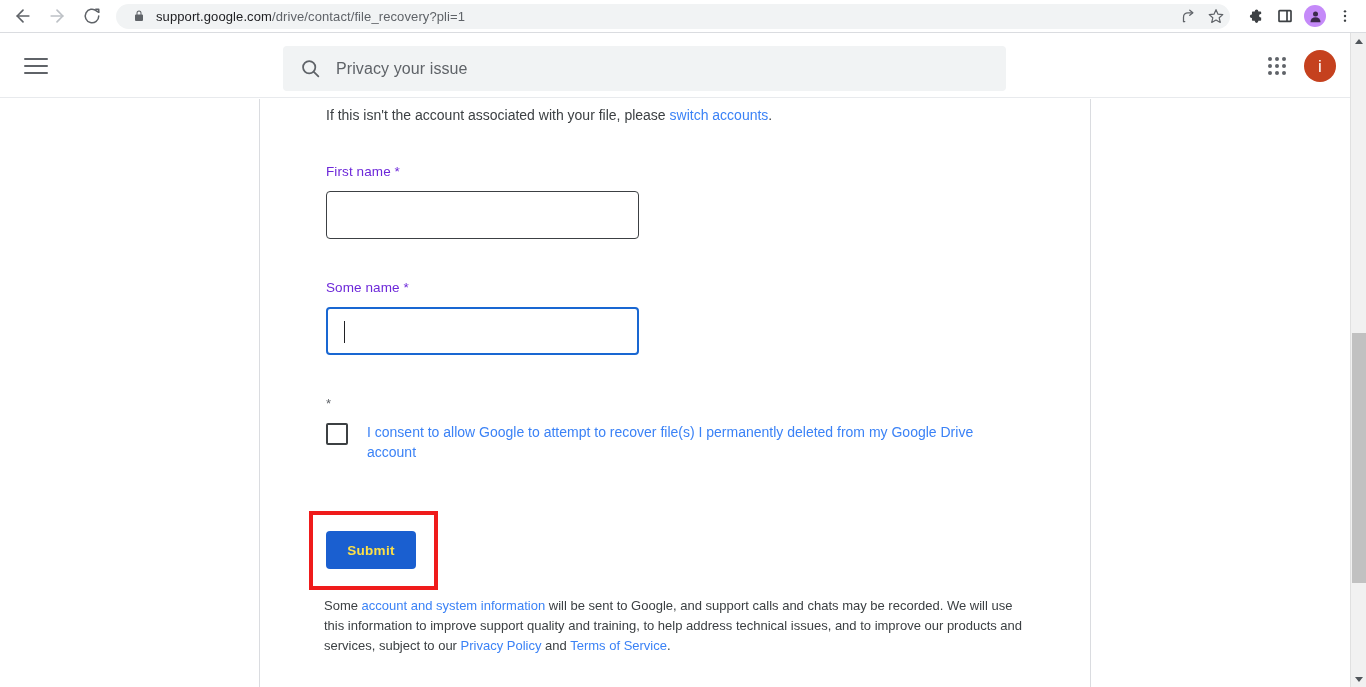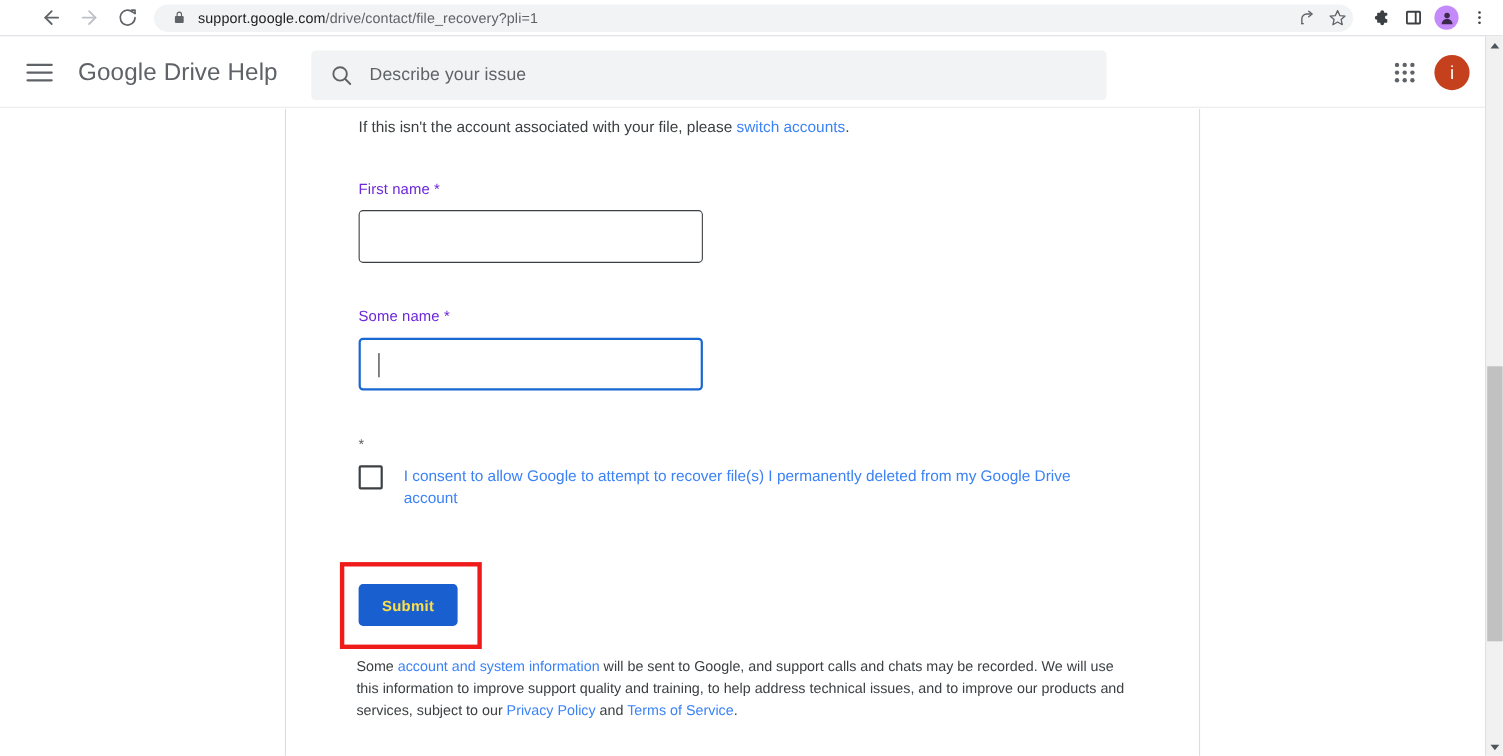--- a/index.html
+++ b/index.html
@@ -9,21 +9,21 @@
     background: #ffffff;
     overflow: hidden;
   }
 
   
   .browser-toolbar {
     position: absolute; top: 0; left: 0;
     width: 1366px; height: 33px;
     background: #ffffff;
     border-bottom: 1px solid #dadce0;
-    display: flex; align-items: center; padding-left: 24px;
+    display: flex; align-items: center;
   }
   .nav-btn {
     width: 28px; height: 28px;
     display: flex; align-items: center; justify-content: center;
     flex: 0 0 auto;
     color: #5f6368;
   }
   .nav-btn.back { margin-left: 9px; }
   .nav-btn.forward { margin-left: 6px; color: #bdc1c6; }
   .nav-btn.reload { margin-left: 7px; }
@@ -308,30 +308,29 @@
     </div>
   </div>
 </div>
 
 <div class="page-header">
   <div class="hamburger">
     <span></span>
       <span></span>
       <span></span>
   </div>
-  <div class="product-title">Google Drive Help</div>
 
   <div class="search-box">
     <span class="search-icon">
       <svg width="21" height="21" viewBox="0 0 24 24" fill="none" stroke="currentColor" stroke-width="2" stroke-linecap="round">
           <circle cx="10.5" cy="10.5" r="7"></circle>
           <line x1="15.8" y1="15.8" x2="21" y2="21"></line>
         </svg>
     </span>
-    <span class="search-placeholder">Describe your issue</span>
+    <span class="search-placeholder">Privacy your issue</span>
   </div>
 
   <div class="header-right">
     <div class="apps-grid">
       <i></i>
         <i></i>
         <i></i>
         <i></i>
         <i></i>
         <i></i>

